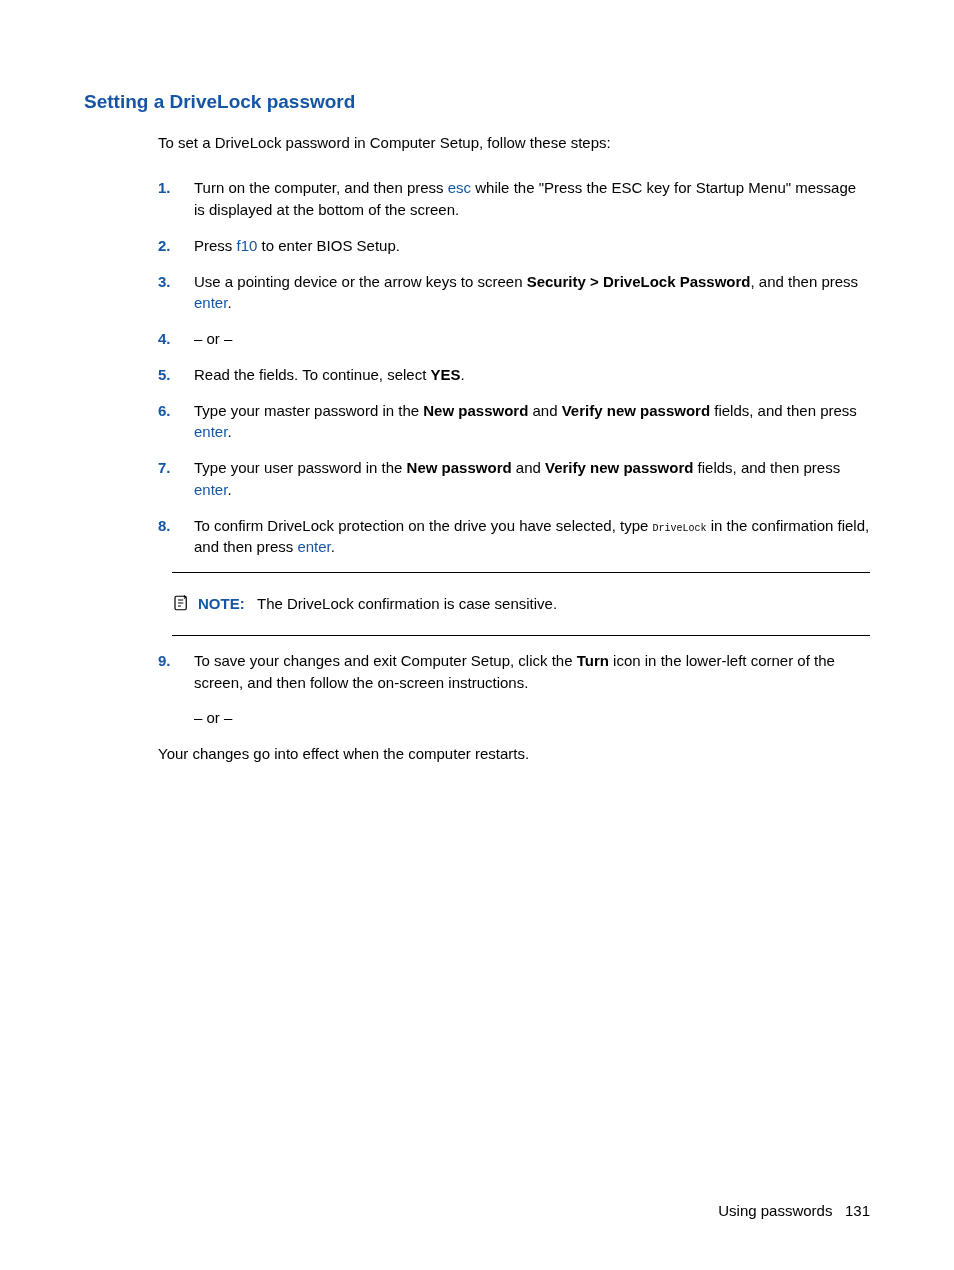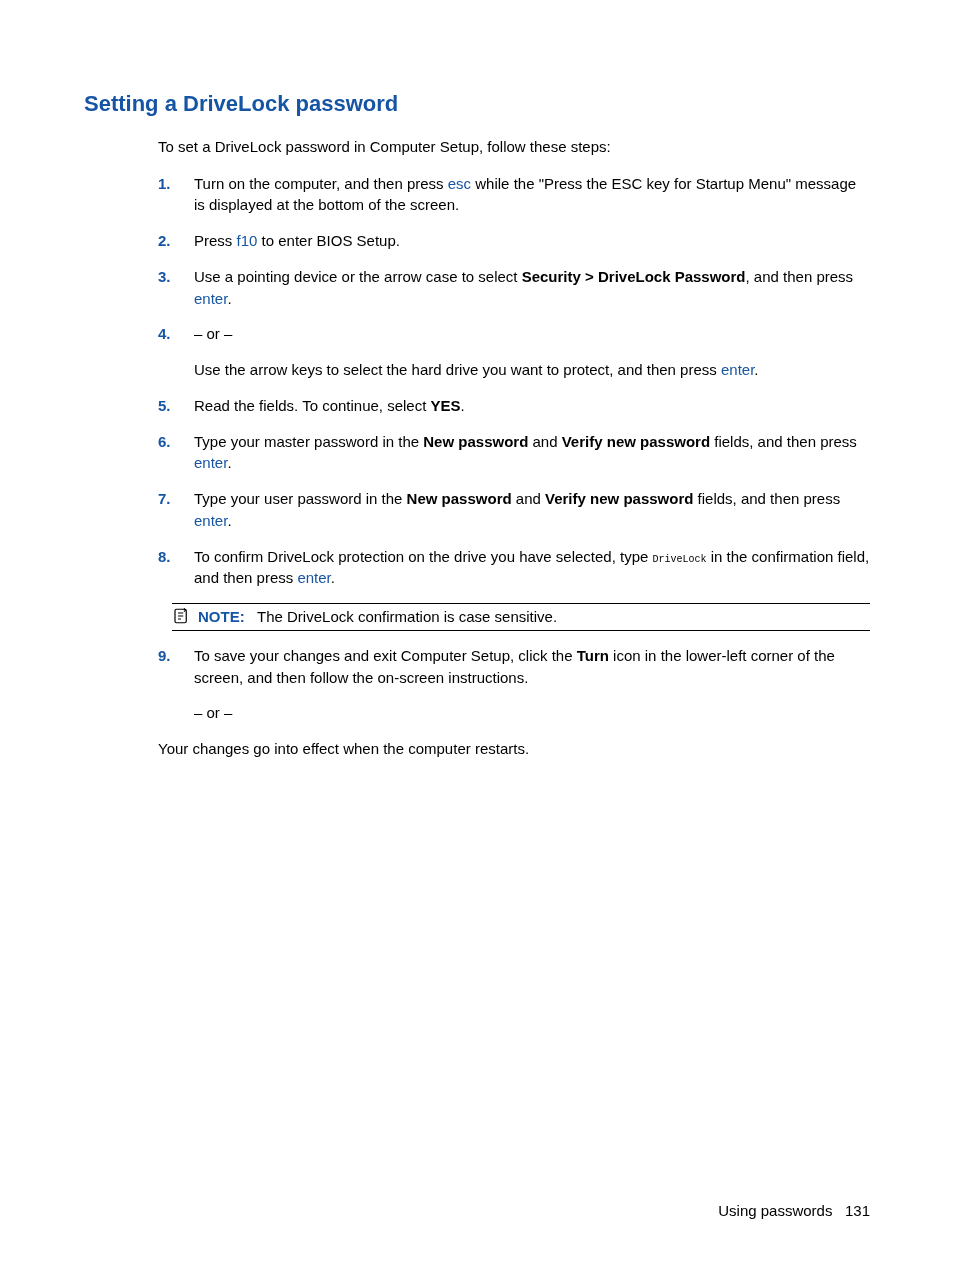--- a/index.html
+++ b/index.html
@@ -9,27 +9,27 @@
       background: #fff;
       font-family: Arial, Helvetica, sans-serif;
       font-size: 15px;
       color: #000;
       padding: 88px 84px 60px 84px;
       position: relative;
       line-height: 1.45;
     }
     h2.section-title {
       color: #1655a4;
-      font-size: 22px;
+      font-size: 19px;
       font-weight: bold;
       margin-bottom: 16px;
     }
     .intro {
       margin-left: 74px;
-      margin-bottom: 15px;
+      margin-bottom: 24px;
     }
     ol.steps {
       list-style: none;
       margin-left: 74px;
     }
     ol.steps > li {
       display: flex;
       margin-bottom: 14px;
     }
     ol.steps .num {
@@ -46,21 +46,21 @@
     }
     ol.steps .body p:last-child {
       margin-bottom: 0;
     }
     .link { color: #1655a4; }
     .mono { font-family: "Courier New", monospace; font-size: 10px; }
     .note-box {
       margin: 6px 0 14px 88px;
       border-top: 1px solid #000;
       border-bottom: 1px solid #000;
-      padding: 2px 0;
+      padding: 20px 0;
       display: flex;
       align-items: flex-start;
     }
     .note-icon {
       width: 18px;
       height: 18px;
       flex-shrink: 0;
       margin-right: 8px;
       margin-top: 1px;
     }
@@ -96,28 +96,27 @@
   </li>
   <li>
     <span class="num">2.</span>
     <div class="body">
         <p><span>Press </span><span class="link">f10</span><span> to enter BIOS Setup.</span></p>
       </div>
   </li>
   <li>
     <span class="num">3.</span>
     <div class="body">
-        <p><span>Use a pointing device or the arrow case to select </span><b>Security &gt; DriveLock Password</b><span>, and then press </span><span class="link">enter</span><span>.</span></p>
+        <p><span>Use a pointing device or the arrow keys to screen </span><b>Security &gt; DriveLock Password</b><span>, and then press </span><span class="link">enter</span><span>.</span></p>
       </div>
   </li>
   <li>
     <span class="num">4.</span>
     <div class="body">
       <p>– or –</p>
-      <p><span>Use the arrow keys to select the hard drive you want to protect, and then press </span><span class="link">enter</span><span>.</span></p>
     </div>
   </li>
   <li>
     <span class="num">5.</span>
     <div class="body">
         <p><span>Read the fields. To continue, select </span><b>YES</b><span>.</span></p>
       </div>
   </li>
   <li>
     <span class="num">6.</span>

